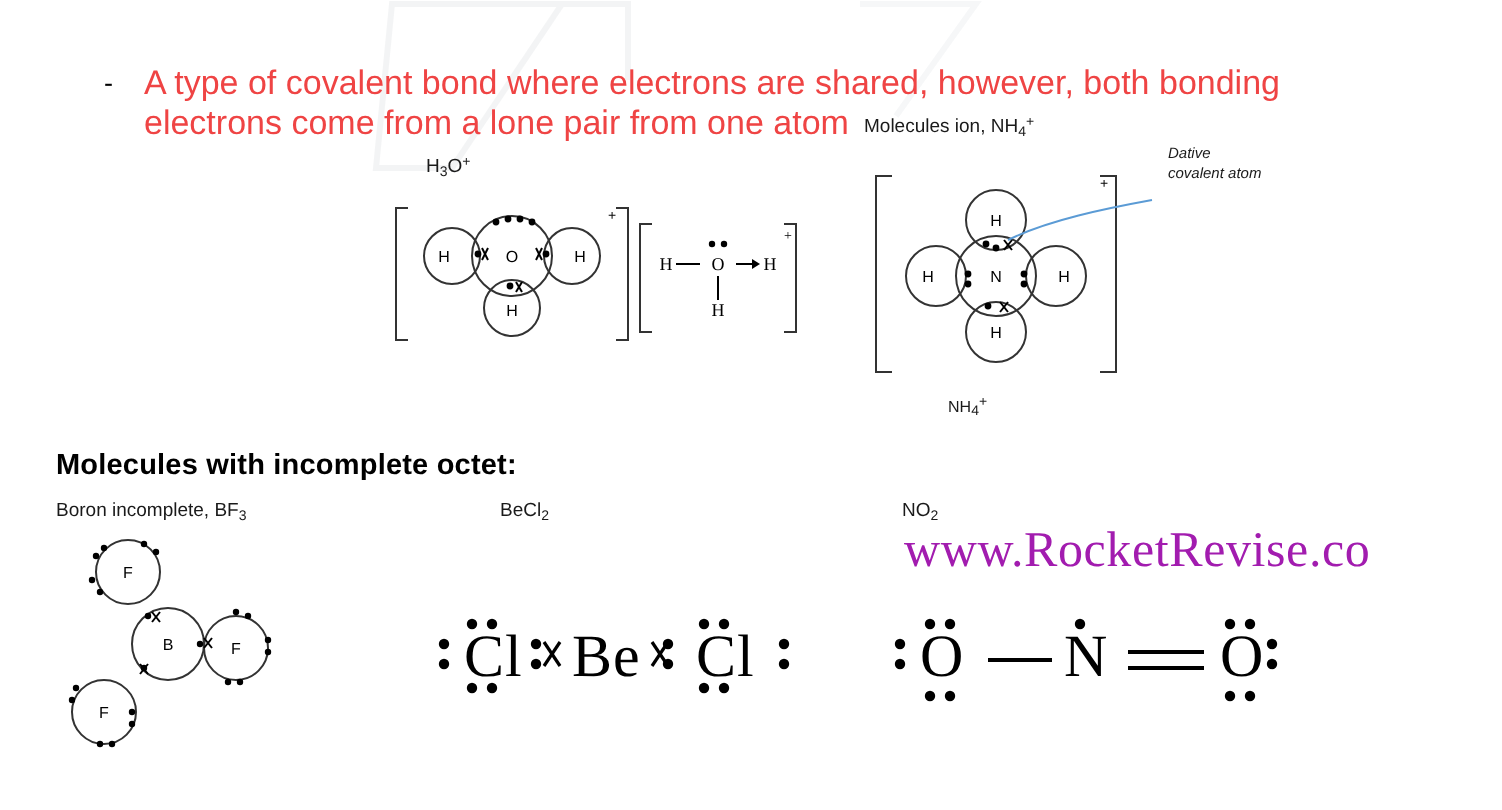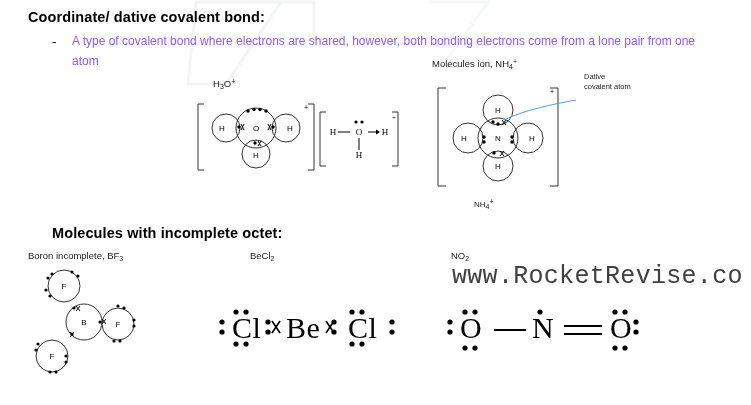--- a/index.html
+++ b/index.html
@@ -29,41 +29,41 @@
   .wm-shape svg { display: block; }
 
   .heading {
     position: absolute;
     font-weight: bold;
     font-size: 14.5px;
     letter-spacing: 0.1px;
     color: #000;
   }
   #heading-coordinate { left: 28px; top: 9px; }
-  #heading-incomplete { left: 28px; top: 225px; margin-left: 24px; }
+  #heading-incomplete { left: 28px; top: 225px; }
 
   .bullet-row {
     position: absolute;
     left: 52px;
     top: 32px;
     width: 660px;
     display: flex;
     align-items: flex-start;
   }
   .bullet-dash {
     width: 20px;
     flex: 0 0 20px;
     font-size: 13.5px;
     line-height: 19px;
     color: #000;
   }
   .bullet-text {
-    font-size: 12px;
+    font-size: 17px;
     line-height: 19.5px;
-    color: #8b5cf6;
+    color: #ef4444;
   }
 
   .caption {
     position: absolute;
     font-size: 9.5px;
     color: #1a1a1a;
     white-space: nowrap;
   }
   .caption sub { font-size: 7px; vertical-align: -0.25em; }
   .caption sup { font-size: 7px; vertical-align: 0.4em; }
@@ -76,31 +76,32 @@
   #cap-nh4-bottom { left: 474px; top: 198px; font-size: 8px; }
 
   .dative-label {
     position: absolute;
     left: 584px;
     top: 72px;
     font-size: 7.5px;
     line-height: 10px;
     color: #1a1a1a;
     width: 60px;
+    font-style: italic;
   }
 
   .watermark {
     position: absolute;
     left: 452px;
     top: 262px;
     font-size: 25px;
-    color: #404040;
+    color: #a21caf;
     letter-spacing: 0.3px;
     white-space: nowrap;
-    font-family: Liberation Mono, monospace;
+    font-family: Liberation Serif, serif;
   }
 
   .diagram { position: absolute; }
   .diagram svg { display: block; }
 
   #dia-h3o { left: 196px; top: 96px; }
   #dia-h2o-lewis { left: 316px; top: 108px; }
   #dia-nh4 { left: 424px; top: 80px; }
   #dia-bf3 { left: 22px; top: 264px; }
 
@@ -133,21 +134,20 @@
       <path d="M10 2 L95 2 L40 84 L2 84 Z" fill="none" stroke="#e6e8ea" stroke-width="3"></path>
       <path d="M60 2 L128 2 L128 40" fill="none" stroke="#e6e8ea" stroke-width="3"></path>
     </svg>
   </div>
   <div class="wm-shape" style="left:428px; top:0px;">
     <svg width="90" height="60" viewBox="0 0 90 60">
       <path d="M2 2 L60 2 L20 58" fill="none" stroke="#eceef0" stroke-width="3"></path>
     </svg>
   </div>
 
-  <div class="heading" id="heading-coordinate">Coordinate/ dative covalent bond:</div>
 
   <div class="bullet-row">
     <div class="bullet-dash">-</div>
     <div class="bullet-text">A type of covalent bond where electrons are shared, however, both bonding electrons come from a lone pair from one atom</div>
   </div>
 
   <div class="heading" id="heading-incomplete">Molecules with incomplete octet:</div>
 
   <div class="caption" id="cap-ammonium">
     <span>Molecules ion, NH</span><sub>4</sub><sup>+</sup>

